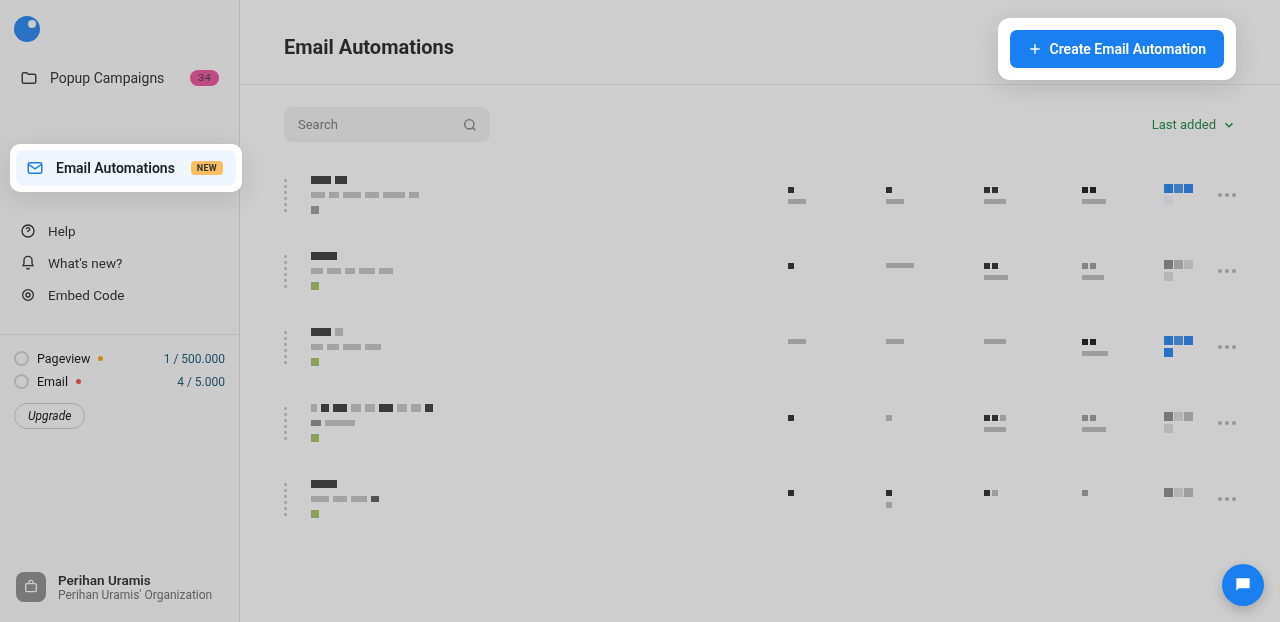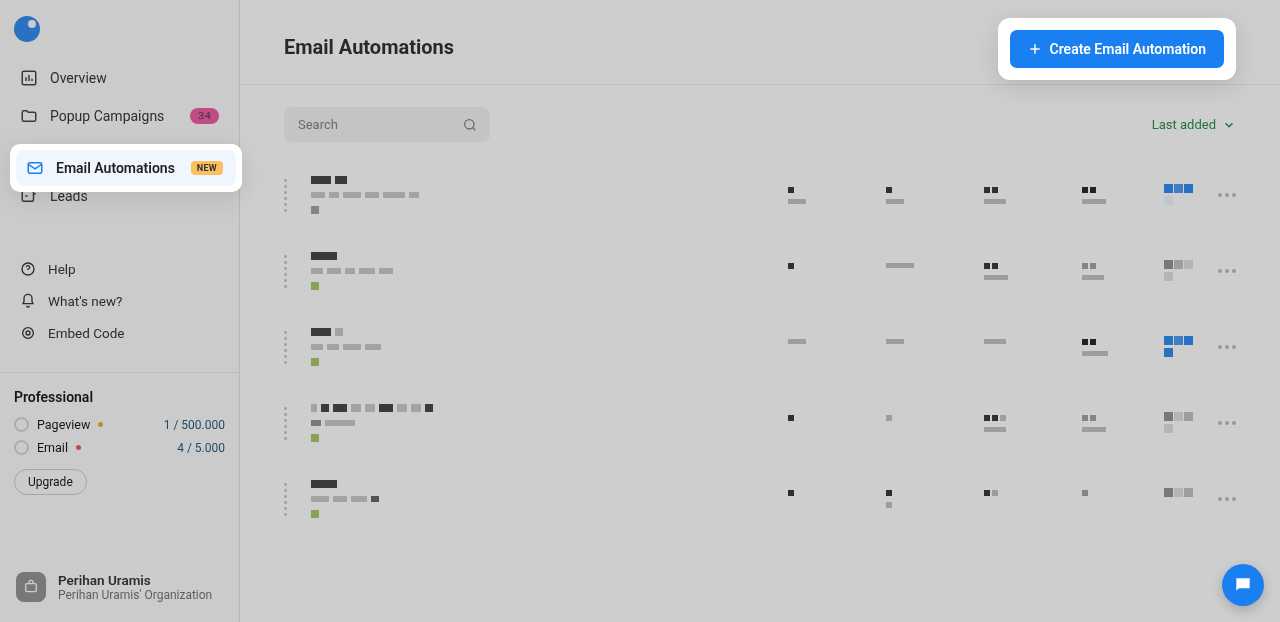--- a/index.html
+++ b/index.html
@@ -29,21 +29,21 @@
     .divider { border-top: 1px solid #e5e5e5; margin: 24px 0 16px; }
     
     .plan-block { padding: 0 14px; font-size: 13px; }
     .plan-title { font-weight: 600; font-size: 14px; margin-bottom: 12px; }
     .plan-row { display: flex; align-items: center; gap: 8px; margin-bottom: 8px; font-size: 12.5px; }
     .plan-circle { width: 15px; height: 15px; border: 2px solid #d0d0d0; border-radius: 50%; flex-shrink: 0; }
     .plan-dot { width: 5px; height: 5px; border-radius: 50%; }
     .plan-dot.orange { background: #f59e0b; }
     .plan-dot.red { background: #ef4444; }
     .plan-count { margin-left: auto; font-size: 12px; color: #0c4a6e; }
-    .upgrade-btn { margin-top: 6px; border: 1px solid #c8c8c8; background: transparent; padding: 5px 13px; border-radius: 14px; font-size: 12px; cursor: pointer; }
+    .upgrade-btn { margin-top: 6px; border: 1px solid #c8c8c8; background: transparent; padding: 5px 13px; border-radius: 14px; font-size: 12px; cursor: pointer; font-style: italic; }
     
     .user-block { margin-top: auto; padding: 14px 16px 20px; display: flex; align-items: center; gap: 12px; }
     .avatar { width: 30px; height: 30px; background: #888; border-radius: 8px; display: flex; align-items: center; justify-content: center; color: #fff; }
     .user-info .uname { font-size: 13.5px; font-weight: 600; color: #222; }
     .user-info .uorg { font-size: 12px; color: #666; }
     
     .main { position: absolute; left: 240px; top: 0; right: 0; bottom: 0; background: #fff; }
     .main-header { display: flex; align-items: center; justify-content: space-between; padding: 28px 44px 18px; border-bottom: 1px solid #ececec; }
     .page-title { font-size: 20px; font-weight: 700; color: #1a1a1a; }
     
@@ -79,29 +79,20 @@
 <body>
 
 <div class="sidebar">
   <div class="logo-wrap">
     <div class="logo"></div>
   </div>
   <div class="nav">
     <div class="nav-item">
       <span class="nav-icon">
         <svg width="18" height="18" viewBox="0 0 24 24" fill="none" stroke="currentColor" stroke-width="2">
-            <rect x="3" y="3" width="18" height="18" rx="2"></rect>
-            <path d="M8 16v-5M12 16v-8M16 16v-3"></path>
-          </svg>
-      </span>
-      <span>Overview</span>
-    </div>
-    <div class="nav-item">
-      <span class="nav-icon">
-        <svg width="18" height="18" viewBox="0 0 24 24" fill="none" stroke="currentColor" stroke-width="2">
             <path d="M3 7a2 2 0 0 1 2-2h4l2 2h8a2 2 0 0 1 2 2v8a2 2 0 0 1-2 2H5a2 2 0 0 1-2-2V7z"></path>
           </svg>
       </span>
       <span>Popup Campaigns</span>
       <span class="badge">34</span>
     </div>
     <div class="nav-item" style="height:40px"></div>
     <div class="nav-item">
       <span class="nav-icon">
         <svg width="18" height="18" viewBox="0 0 24 24" fill="none" stroke="currentColor" stroke-width="2">
@@ -138,21 +129,20 @@
             <circle cx="12" cy="12" r="3"></circle>
           </svg>
       </span>
       <span>Embed Code</span>
     </div>
   </div>
 
   <div class="divider"></div>
 
   <div class="plan-block">
-    <div class="plan-title">Professional</div>
     <div class="plan-row">
       <span class="plan-circle"></span>
       <span>Pageview</span>
       <span class="plan-dot orange"></span>
       <span class="plan-count">1 / 500.000</span>
     </div>
     <div class="plan-row">
       <span class="plan-circle"></span>
       <span>Email</span>
       <span class="plan-dot red"></span>

